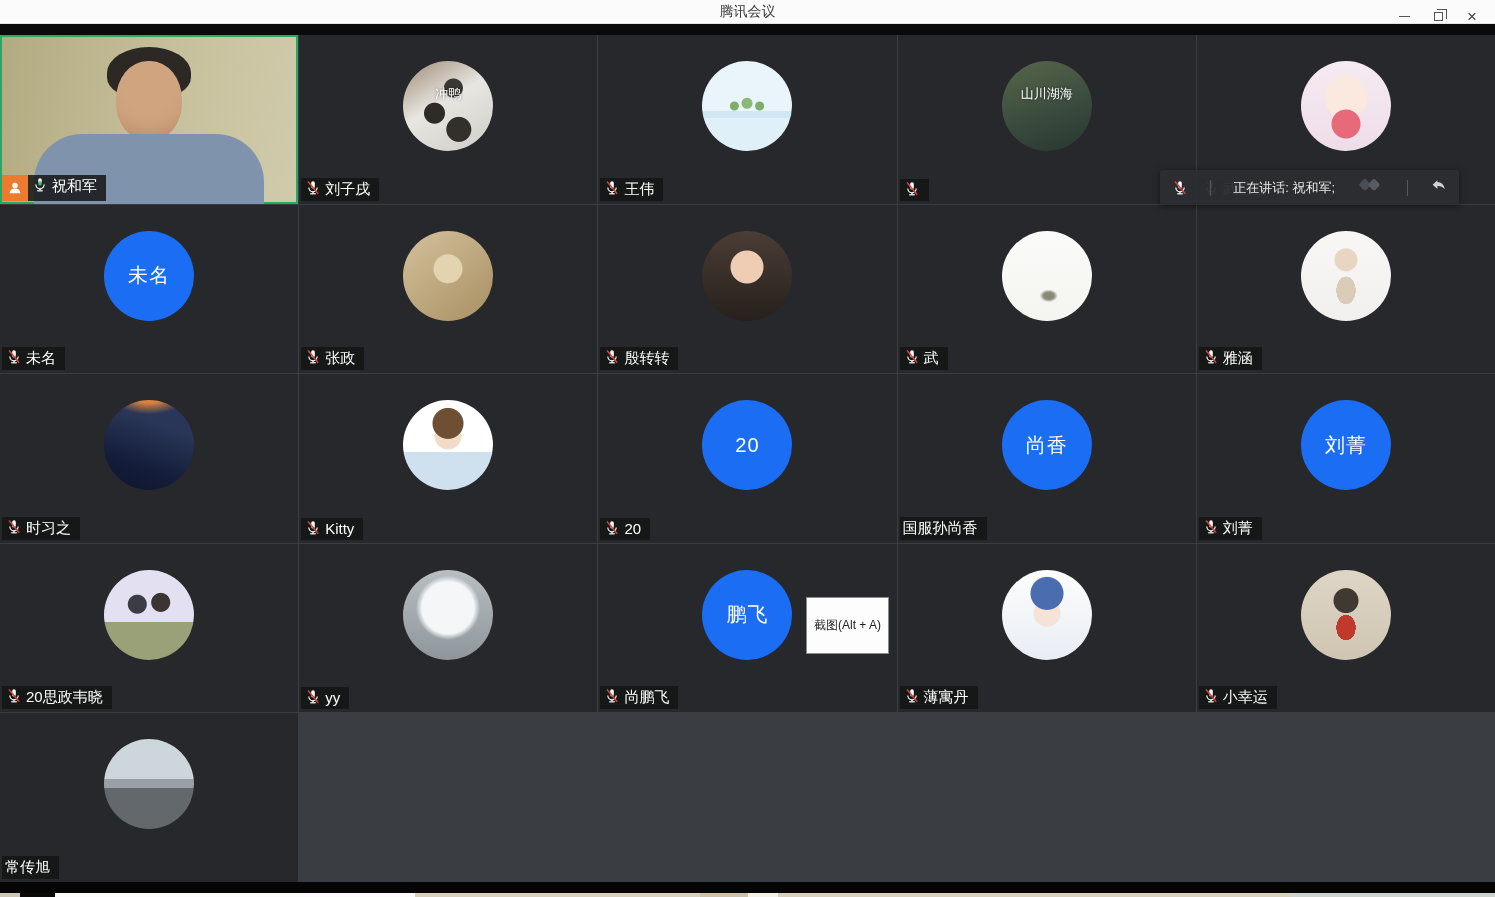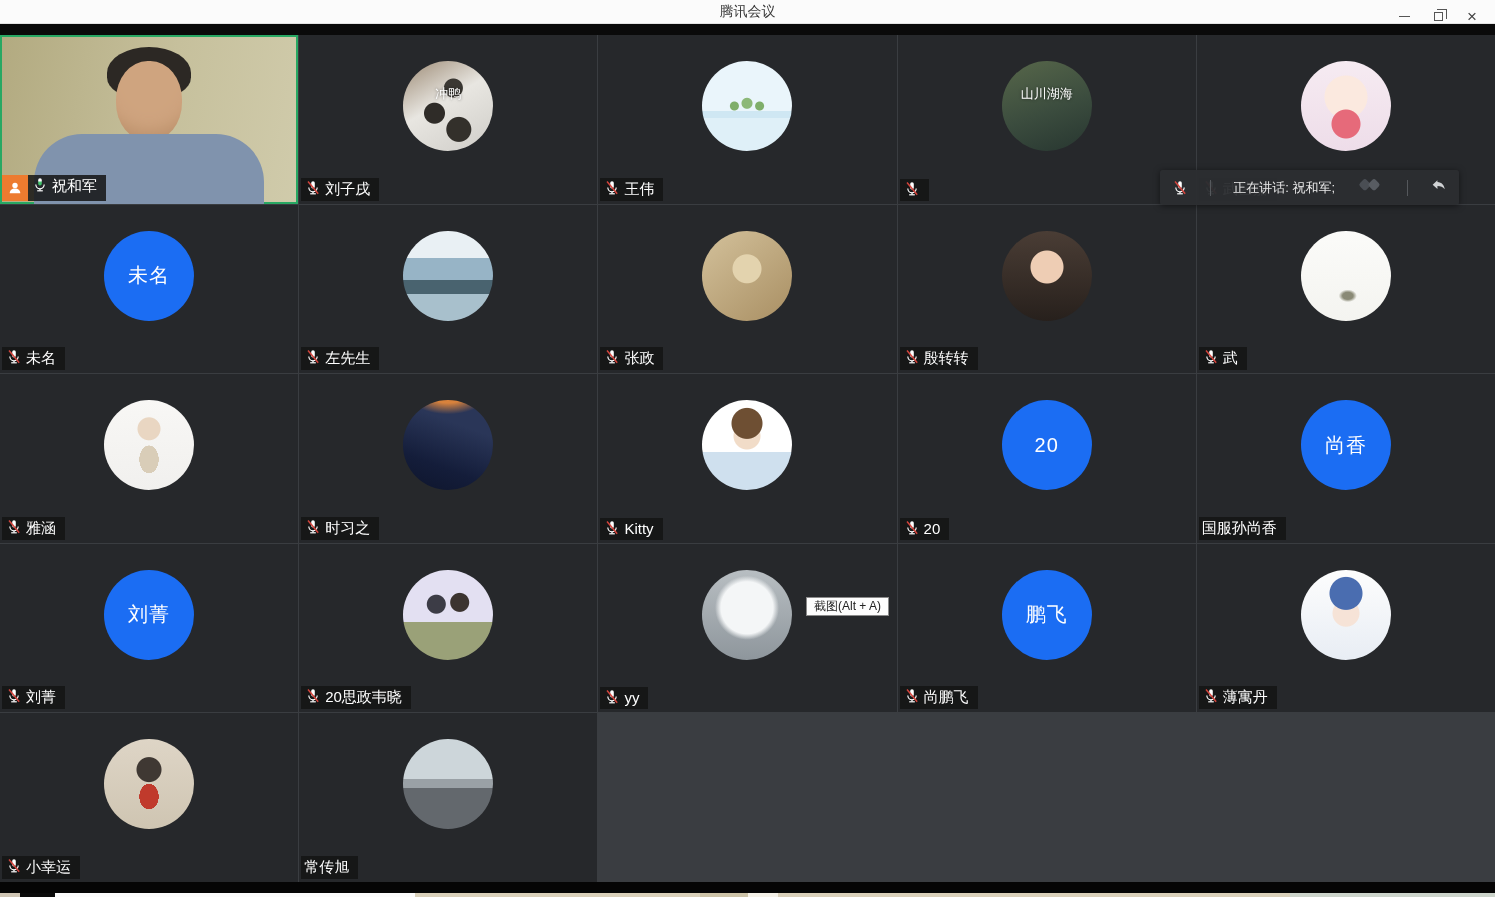--- a/index.html
+++ b/index.html
@@ -66,21 +66,21 @@
 
   
   .toast{position:absolute;top:170px;right:36px;height:35px;z-index:9;
          background:rgba(44,46,49,.96);border-radius:3px;display:flex;align-items:center;
          gap:22px;padding:0 12px;box-shadow:0 1px 6px rgba(0,0,0,.5);}
   .toast .txt{color:#e8e8e8;font-size:13px;white-space:nowrap;}
   .toast .vdiv{width:1px;height:16px;background:#55585c;}
 
   
   .snip-tip{position:absolute;left:806px;top:597px;z-index:9;background:#fdfdfd;
-            border:1px solid #8a8a8a;color:#222;font-size:12px;padding:0 7px;white-space:nowrap;}
+            border:1px solid #8a8a8a;color:#222;font-size:12px;padding:19px 7px;white-space:nowrap;}
 
   
   .bottom-black{position:absolute;left:0;right:0;top:882px;height:11px;background:#050505;}
   .desktop-sliver{position:absolute;left:0;right:0;top:893px;height:4px;
       background:linear-gradient(90deg,#cfc5b4 0 20px,#0a0a0a 20px 55px,#fbfbfb 55px 415px,
       #d9d0ba 415px 700px,#cdc3a8 700px 748px,#f4f1e8 748px 778px,#d9d0ba 778px 1290px,#ccd4cb 1290px 100%);}
 </style>
 </head>
 <body>
 
@@ -219,38 +219,20 @@
         <span class="mic">
               <svg viewBox="0 0 16 16" width="16" height="16">
                 <rect x="6.2" y="1.3" width="3.6" height="7.2" rx="1.8" fill="#fff"></rect>
                 <path d="M3.8 7.6a4.2 4.2 0 0 0 8.4 0" fill="none" stroke="#fff" stroke-width="1.2"></path>
                 <line x1="8" y1="11.8" x2="8" y2="13.6" stroke="#fff" stroke-width="1.2"></line>
                 <line x1="5.2" y1="13.8" x2="10.8" y2="13.8" stroke="#fff" stroke-width="1.2"></line>
                 <line x1="3" y1="1.5" x2="13.2" y2="13.8" stroke="#d5443c" stroke-width="1.5"></line>
               </svg>
             </span>
         <span class="pname">未名</span>
-      </span>
-    </div>
-  </div>
-      <div class="tile">
-    <div class="avatar" style="background: linear-gradient(rgb(233, 240, 244) 0px, rgb(233, 240, 244) 30%, rgb(151, 180, 198) 30%, rgb(151, 180, 198) 55%, rgb(73, 99, 111) 55%, rgb(73, 99, 111) 70%, rgb(168, 192, 204) 70%);"></div>
-    <div class="label-row">
-
-      <span class="name-tag">
-        <span class="mic">
-              <svg viewBox="0 0 16 16" width="16" height="16">
-                <rect x="6.2" y="1.3" width="3.6" height="7.2" rx="1.8" fill="#fff"></rect>
-                <path d="M3.8 7.6a4.2 4.2 0 0 0 8.4 0" fill="none" stroke="#fff" stroke-width="1.2"></path>
-                <line x1="8" y1="11.8" x2="8" y2="13.6" stroke="#fff" stroke-width="1.2"></line>
-                <line x1="5.2" y1="13.8" x2="10.8" y2="13.8" stroke="#fff" stroke-width="1.2"></line>
-                <line x1="3" y1="1.5" x2="13.2" y2="13.8" stroke="#d5443c" stroke-width="1.5"></line>
-              </svg>
-            </span>
-        <span class="pname">左先生</span>
       </span>
     </div>
   </div>
       <div class="tile">
     <div class="avatar" style="background: radial-gradient(circle at 50% 42%, rgb(227, 211, 174) 14px, transparent 15px), linear-gradient(140deg, rgb(211, 193, 155), rgb(169, 143, 99));"></div>
     <div class="label-row">
 
       <span class="name-tag">
         <span class="mic">
               <svg viewBox="0 0 16 16" width="16" height="16">

